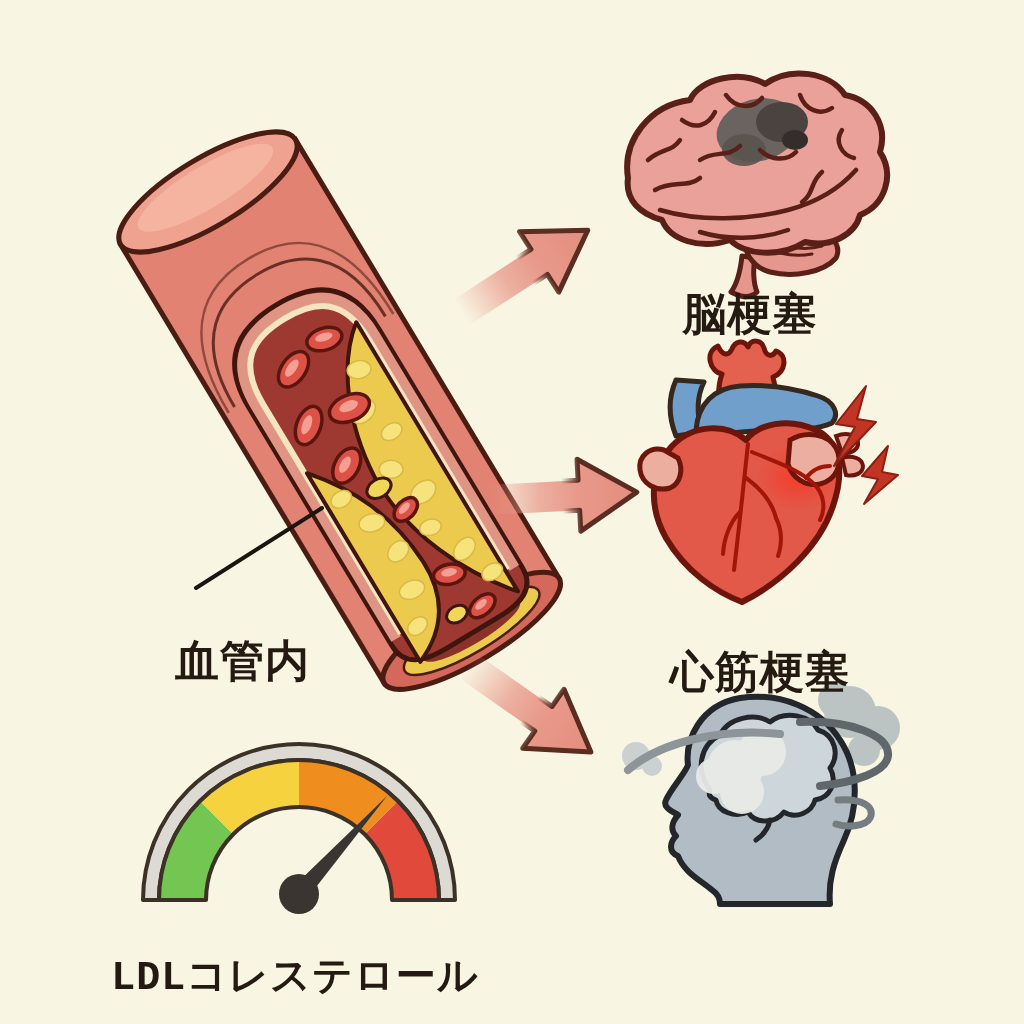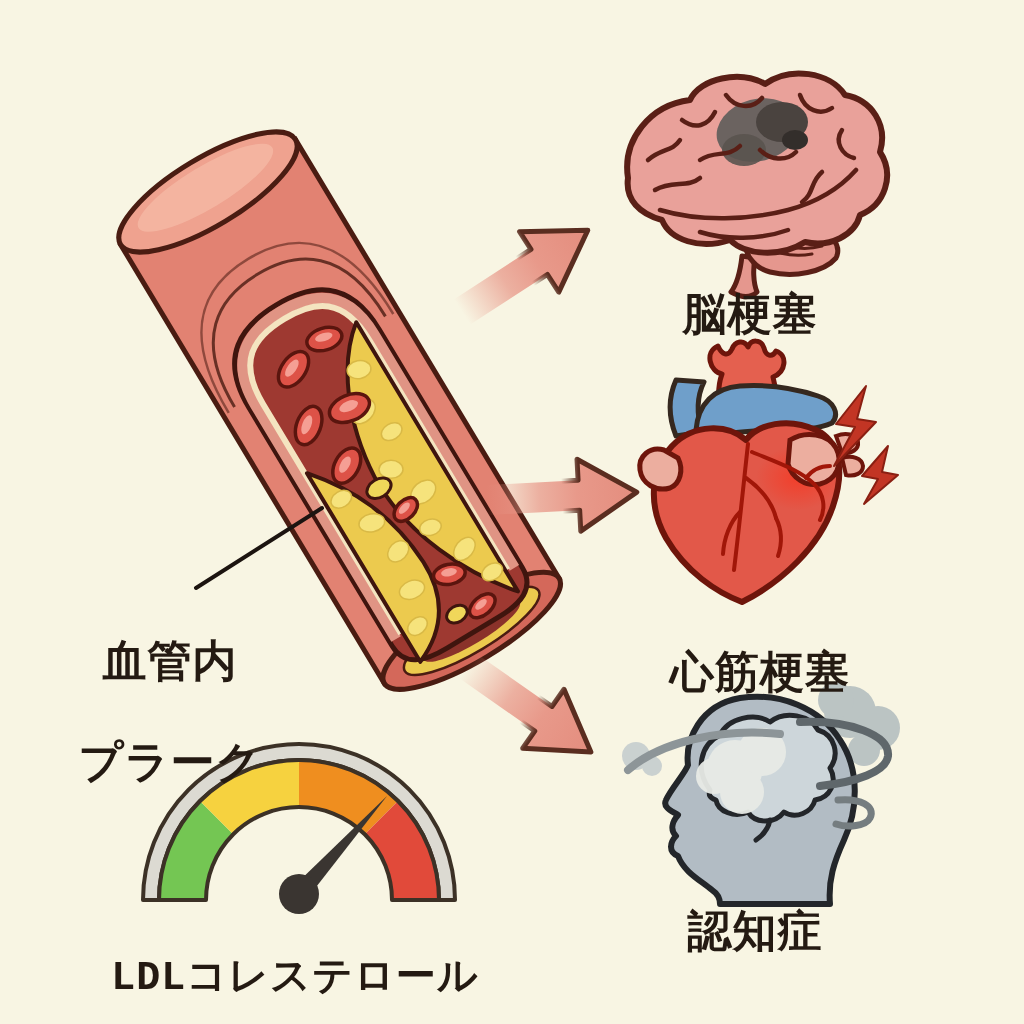--- a/index.html
+++ b/index.html
@@ -9,21 +9,21 @@
     font-family:Liberation Mono, monospace;
   }
   .canvas svg{position:absolute;left:0;top:0;}
   .label{
     position:absolute;font-weight:bold;color:#241a12;text-align:center;
     line-height:1.15;letter-spacing:1px;white-space:pre-line;
   }
   .label-stroke   {left:580px;top:292px;width:340px;font-size:44px;}
   .label-mi       {left:575px;top:603px;width:370px;font-size:44px;margin-top:47px;}
   .label-dementia {left:580px;top:909px;width:350px;font-size:44px;}
-  .label-plaque   {left:30px; top:588px;width:280px;font-size:44px;}
+  .label-plaque   {left:30px; top:588px;width:280px;font-size:44px;text-align:right;}
   .label-gauge    {left:30px; top:912px;width:530px;font-size:40px;line-height:1.12;}
 </style>
 </head>
 <body>
 
 <div class="canvas">
 
 <svg width="1024" height="1024" viewBox="0 0 1024 1024">
   <defs>
     <linearGradient id="arrowFill" x1="0" y1="0" x2="1" y2="0">
@@ -218,25 +218,23 @@
     <path d="M 159,900 A 140,140 0 0 1 439,900 L 392,900 A 93,93 0 0 0 206,900 Z" fill="none" stroke="#3c3126" stroke-width="4" stroke-linejoin="round"></path>
     <polygon points="306,900 292,888 387,796" fill="#3a3531"></polygon>
     <circle cx="299" cy="894" r="20" fill="#3a3531"></circle>
   </g>
 </svg>
 
 <div class="label label-stroke">脳梗塞</div>
 
 <div class="label label-mi">心筋梗塞</div>
 
-<div class="label label-dementia">認知症</div>
 
 <div class="label label-plaque">
   <div>血管内</div>
-  <div>プラーク</div>
 </div>
 
 <div class="label label-gauge">
   <div>LDLコレステロール</div>
   
 </div>
 
 </div>
 
 </body></html>

